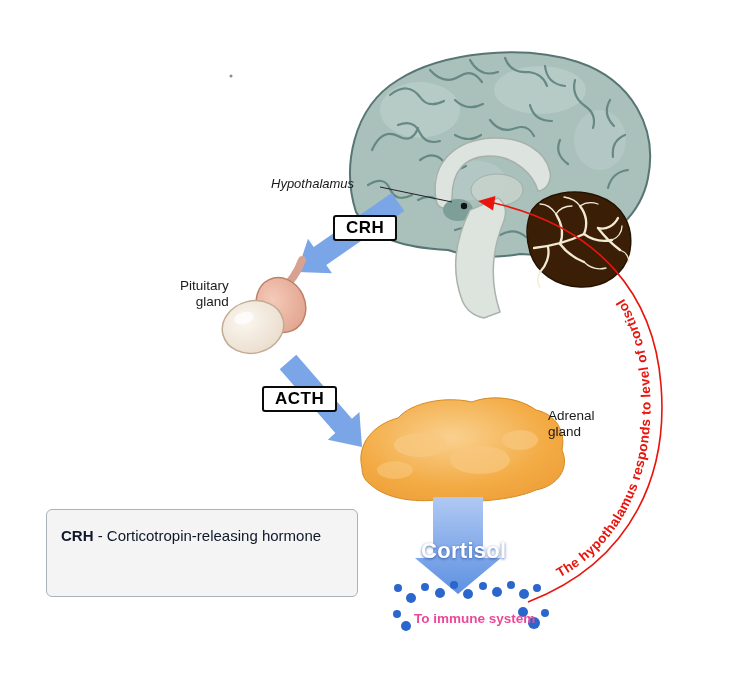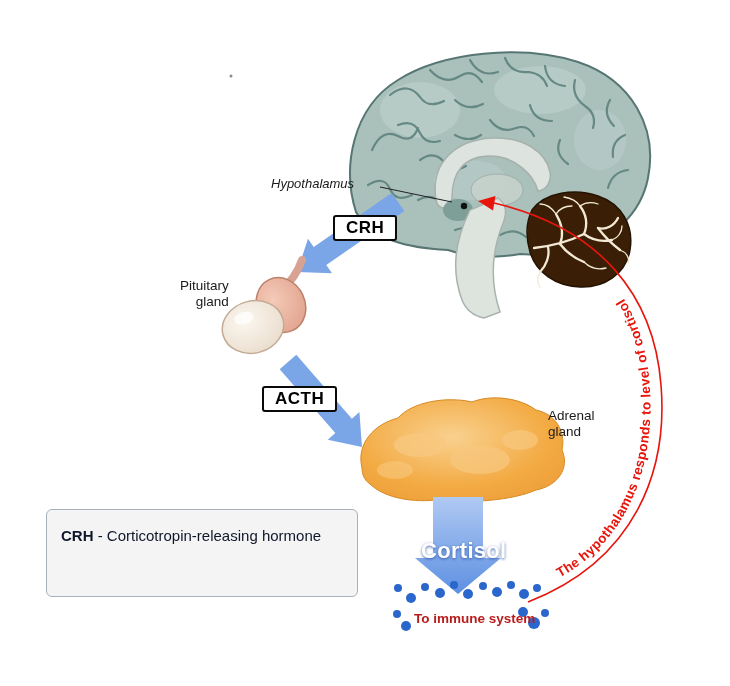--- a/index.html
+++ b/index.html
@@ -13,21 +13,21 @@
   .hormone-box {
     position:absolute; background:#ffffff; border:2px solid #0a0a0a;
     border-radius:3px; font-weight:bold; font-size:17px; color:#000;
     padding:1px 11px; letter-spacing:.5px;
   }
   .gland-label { position:absolute; font-size:13.5px; color:#1a1a1a; line-height:16px; }
   .cortisol-label {
     position:absolute; color:#ffffff; font-weight:bold; font-size:22px;
     text-shadow:0 1px 3px rgba(38,78,158,.85); letter-spacing:.3px;
   }
-  .immune-label { position:absolute; font-weight:bold; font-size:13.5px; color:#b91c1c; }
+  .immune-label { position:absolute; font-weight:bold; font-size:13.5px; color:#ec4899; }
   .legend {
     position:absolute; left:46px; top:509px; width:312px; height:88px;
     background:#f4f4f4; border:1px solid #a9b1ba; border-radius:6px;
     box-sizing:border-box; padding:17px 14px; font-size:15px; color:#0f172a;
   }
   .legend-line { height:30px; }
   svg text { font-family:"Liberation Sans", sans-serif; }
 </style>
 </head>
 <body>

